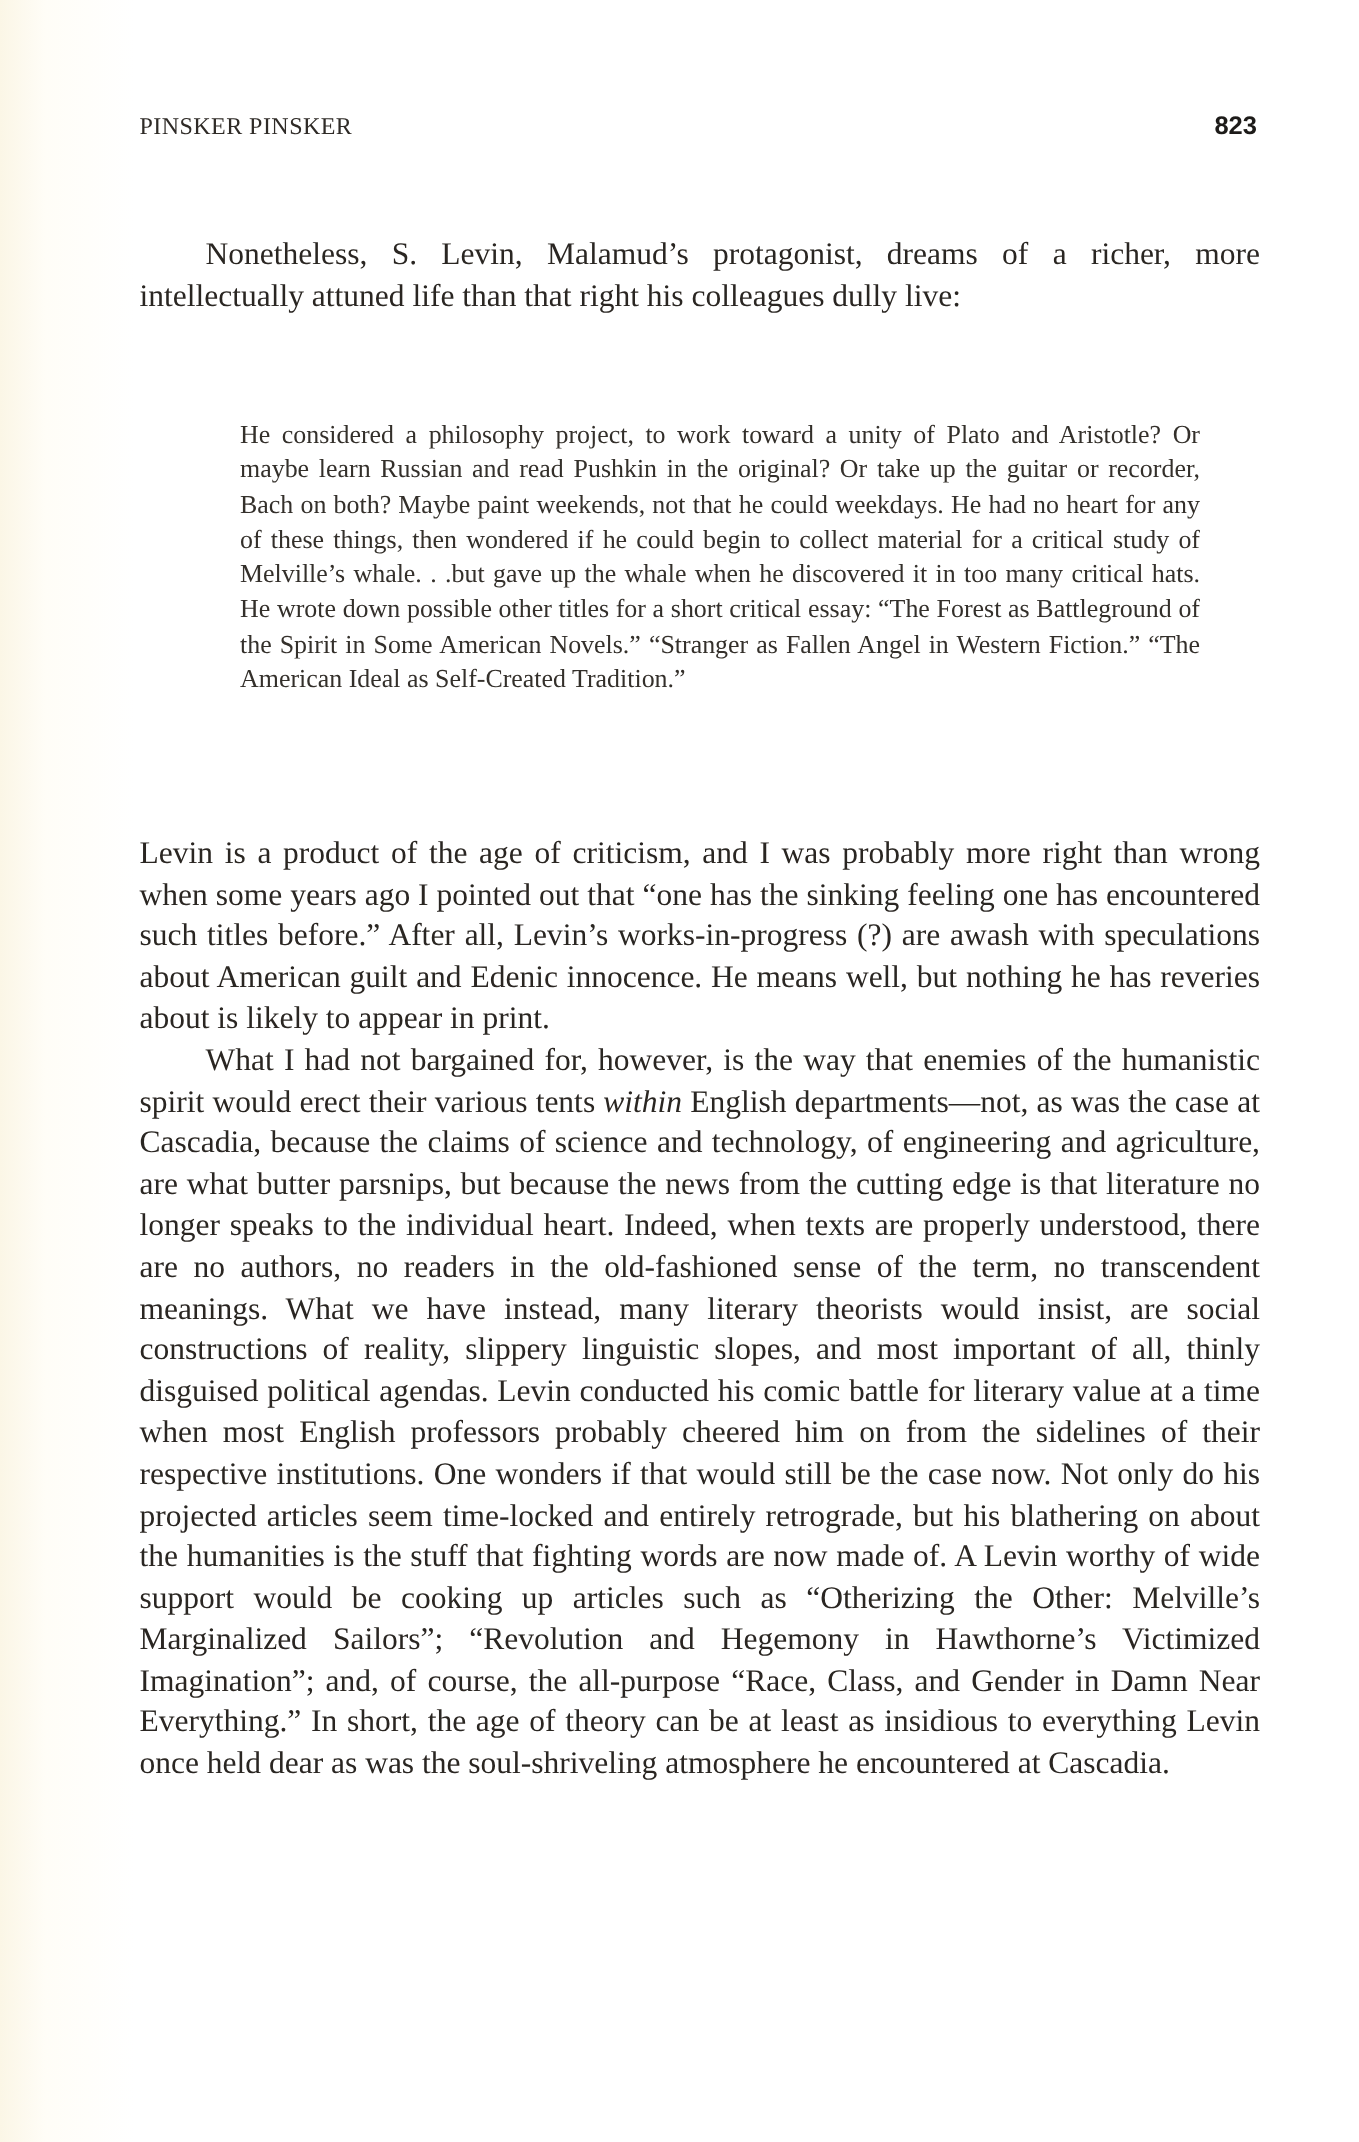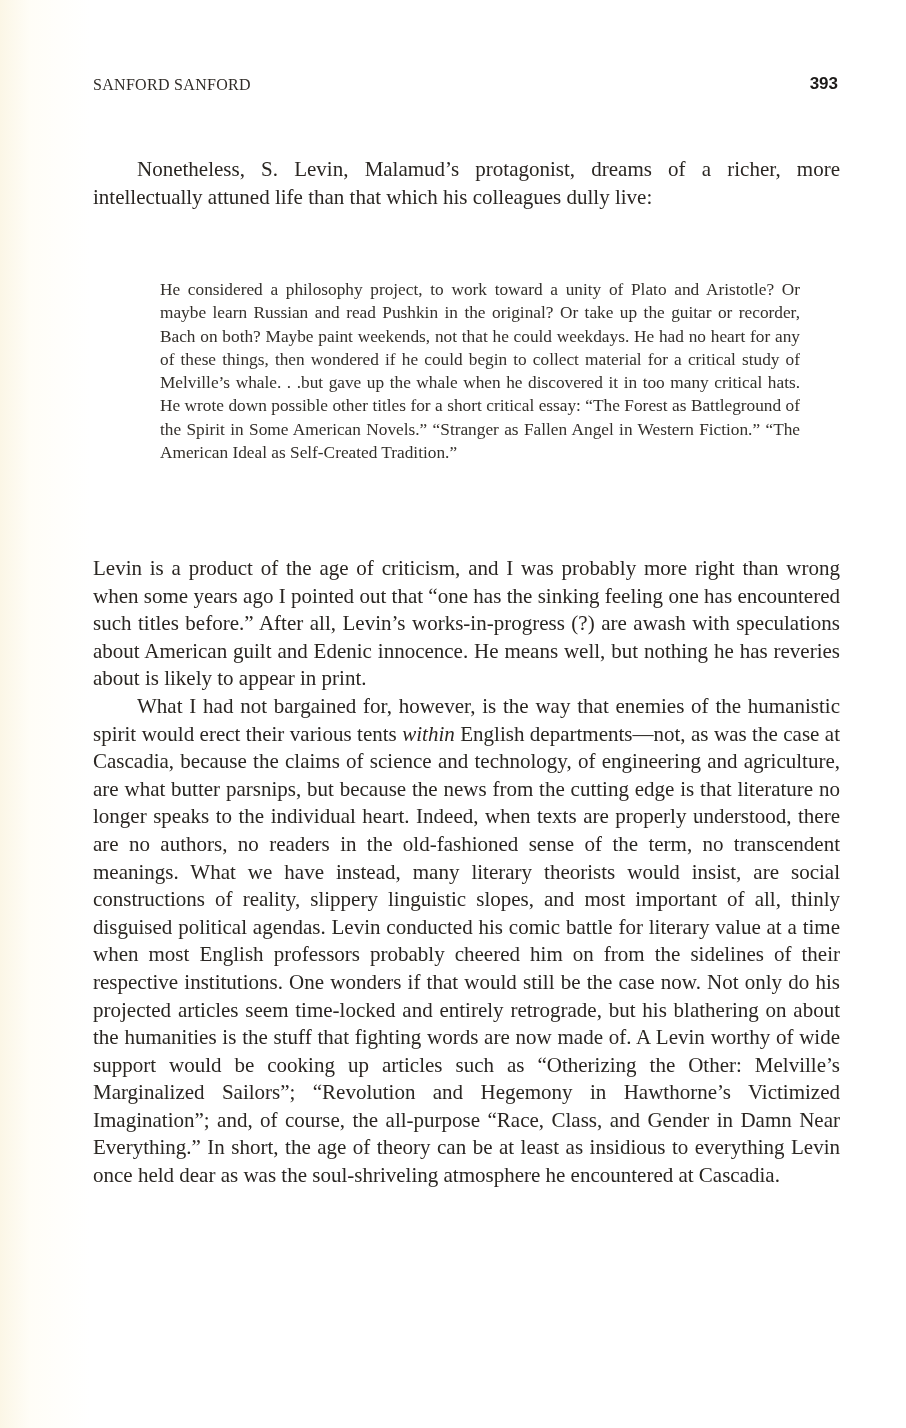--- a/index.html
+++ b/index.html
@@ -84,26 +84,26 @@
     em {
       font-style: italic;
     }
   </style>
 </head>
 <body>
 
 <div class="page">
 
   <header class="running-head">
-    <span class="running-author">SANFORD SANFORD</span>
-    <span class="page-number">393</span>
+    <span class="running-author">PINSKER PINSKER</span>
+    <span class="page-number">823</span>
   </header>
 
   <div class="body-text intro">
-    <p class="indent">Nonetheless, S. Levin, Malamud’s protagonist, dreams of a richer, more intellectually attuned life than that which his colleagues dully live:</p>
+    <p class="indent">Nonetheless, S. Levin, Malamud’s protagonist, dreams of a richer, more intellectually attuned life than that right his colleagues dully live:</p>
   </div>
 
   <blockquote class="block-quote">He considered a philosophy project, to work toward a unity of Plato and Aristotle? Or maybe learn Russian and read Pushkin in the orig­inal? Or take up the guitar or recorder, Bach on both? Maybe paint weekends, not that he could weekdays. He had no heart for any of these things, then wondered if he could begin to collect material for a critical study of Melville’s whale. . .but gave up the whale when he discovered it in too many critical hats. He wrote down possible other titles for a short critical essay: “The Forest as Battleground of the Spirit in Some American Novels.” “Stranger as Fallen Angel in Western Fiction.” “The American Ideal as Self-Created Tradition.”</blockquote>
 
   <div class="body-text continuation">
     <p>Levin is a product of the age of criticism, and I was probably more right than wrong when some years ago I pointed out that “one has the sinking feeling one has encountered such titles before.” After all, Levin’s works-in-progress (?) are awash with speculations about American guilt and Edenic innocence. He means well, but nothing he has reveries about is likely to appear in print.</p>
     <p class="indent"><span>What I had not bargained for, however, is the way that enemies of the humanistic spirit would erect their various tents </span><em>within</em><span> English depart­ments—not, as was the case at Cascadia, because the claims of science and technology, of engineering and agriculture, are what butter parsnips, but because the news from the cutting edge is that literature no longer speaks to the individual heart. Indeed, when texts are properly understood, there are no authors, no readers in the old-fashioned sense of the term, no tran­scendent meanings. What we have instead, many literary theorists would insist, are social constructions of reality, slippery linguistic slopes, and most important of all, thinly disguised political agendas. Levin conducted his comic battle for literary value at a time when most English professors probably cheered him on from the sidelines of their respective institutions. One wonders if that would still be the case now. Not only do his project­ed articles seem time-locked and entirely retrograde, but his blathering on about the humanities is the stuff that fighting words are now made of. A Levin worthy of wide support would be cooking up articles such as “Otherizing the Other: Melville’s Marginalized Sailors”; “Revolution and Hegemony in Hawthorne’s Victimized Imagination”; and, of course, the all-purpose “Race, Class, and Gender in Damn Near Everything.” In short, the age of theory can be at least as insidious to everything Levin once held dear as was the soul-shriveling atmosphere he encountered at Cascadia.</span></p>
   </div>
 
 </div>

